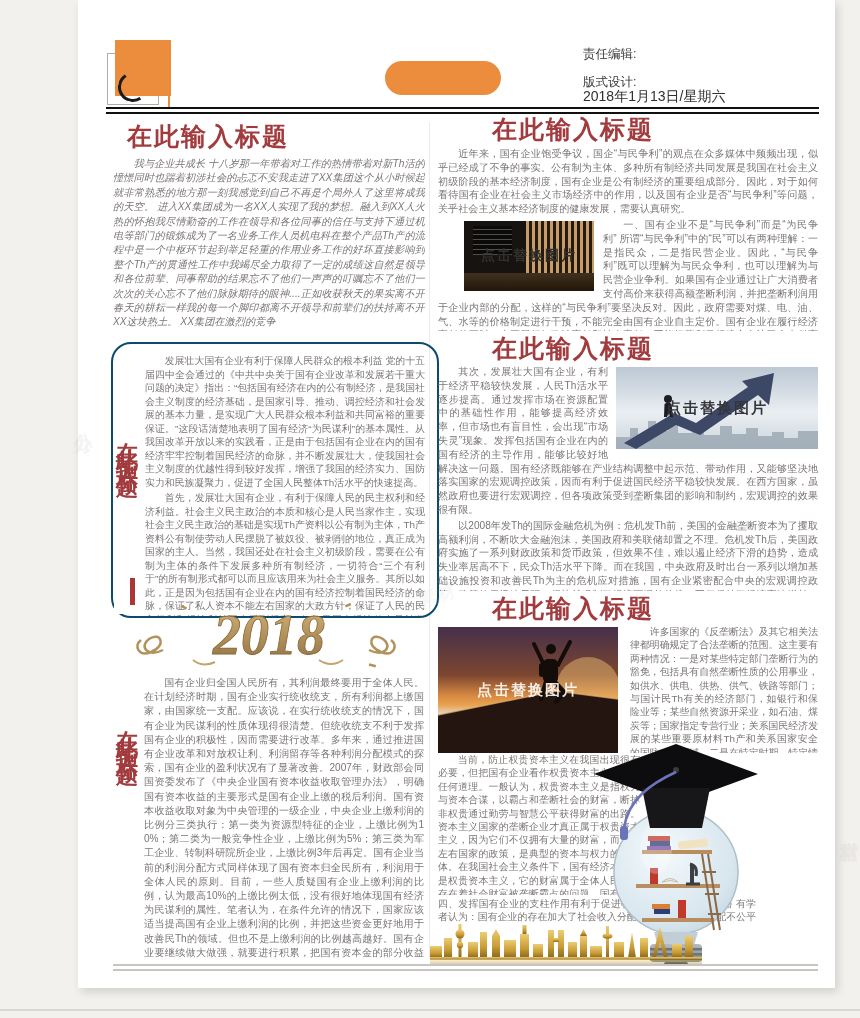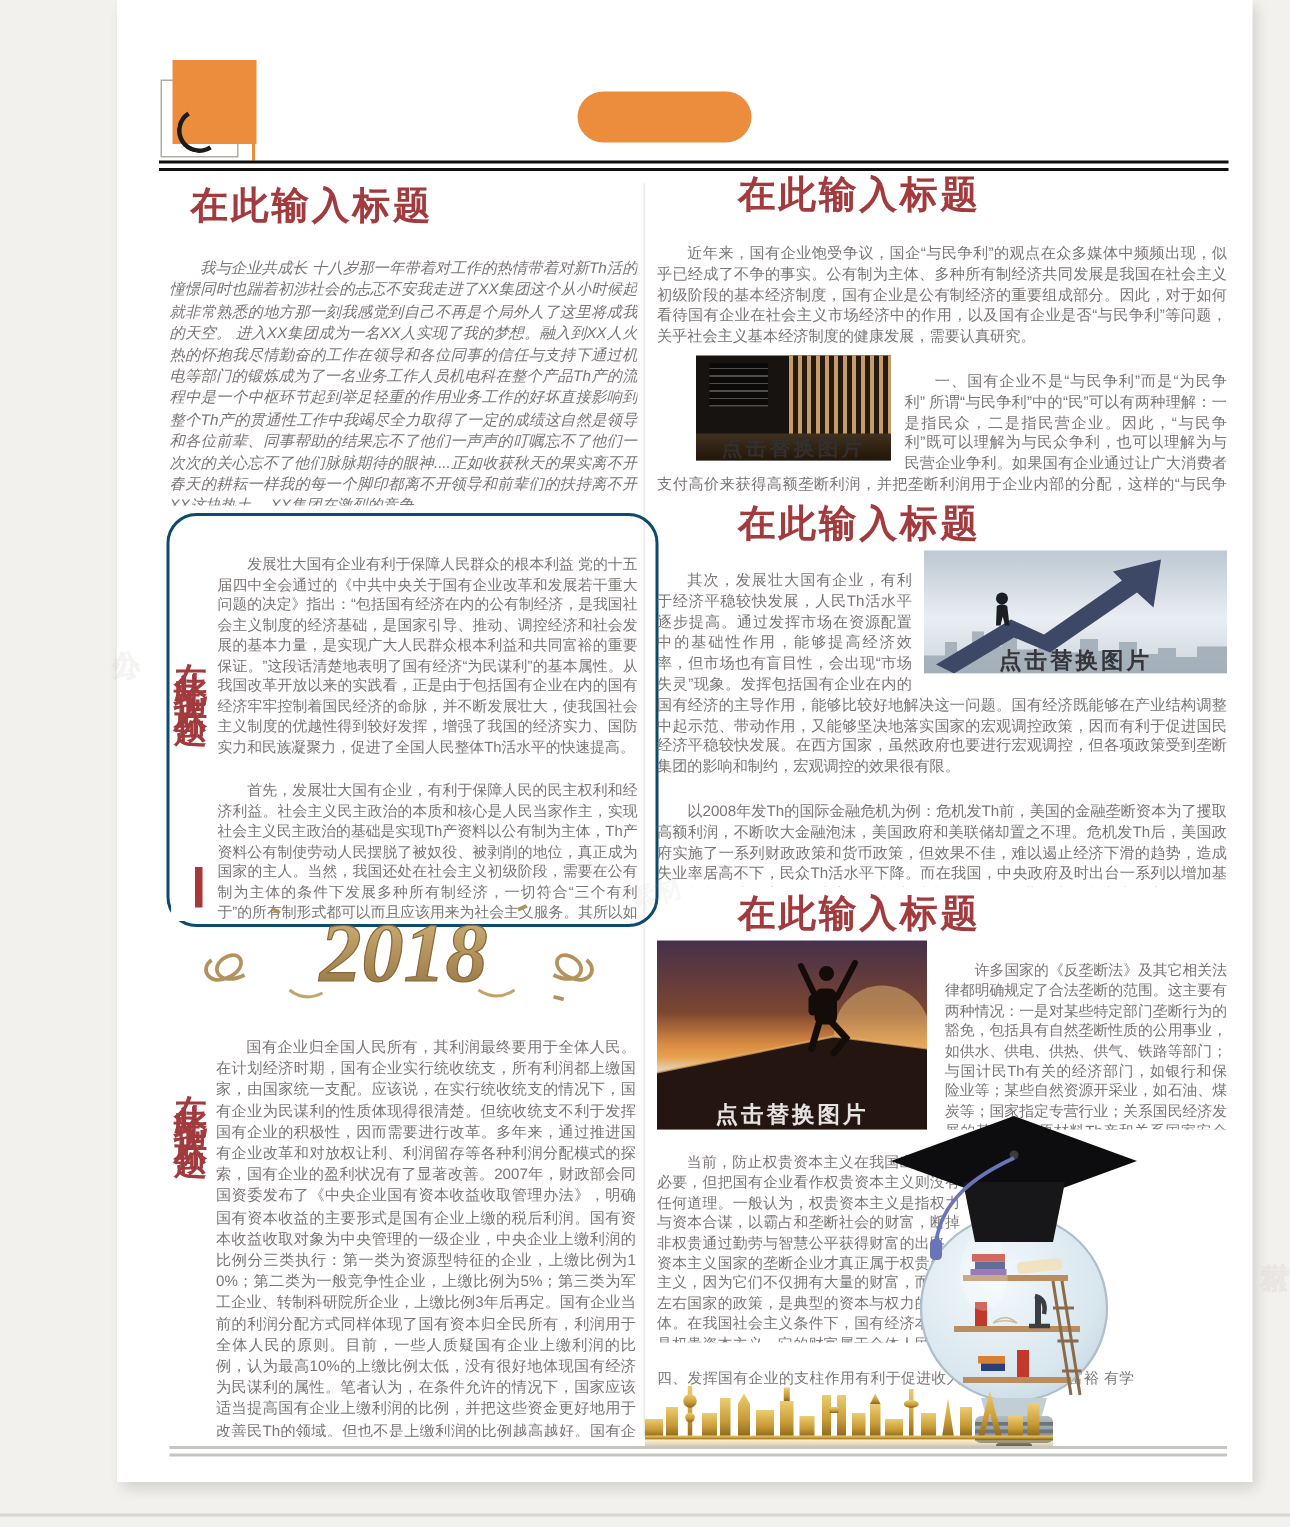--- a/index.html
+++ b/index.html
@@ -24,21 +24,21 @@
   .header-meta{left:505px;top:46px;width:238px;color:#3a3a3a;}
   .meta-line1{font-size:12.5px;margin-bottom:11px;}
   .meta-line2{font-size:12.5px;margin-bottom:-3px;}
   .meta-date{font-size:14px;color:#2f2f2f;}
   .rule{left:28px;top:107px;width:713px;height:3px;background:#fff;
     border-top:2.5px solid #101010;border-bottom:2.5px solid #101010;}
   .col-divider{left:351px;top:122px;width:1px;height:836px;background:#ececea;}
   
   .title-red{font-size:25px;font-weight:bold;color:#a23b3e;letter-spacing:2px;}
   .body-txt{font-size:10.2px;line-height:14.4px;color:#7b7575;text-align:justify;word-break:break-all;}
-  .body-txt p{margin:16px 0 2px 0;text-indent:2em;}
+  .body-txt p{margin:0 0 2px 0;text-indent:2em;}
   .no-indent{text-indent:0 !important;}
   .clip{overflow:hidden;}
   
   .lt-title{left:35px;top:120px;width:300px;padding-left:14px;}
   .lt-para1{left:35px;top:157px;width:312px;height:180px;font-style:italic;}
   .box{left:33px;top:342px;width:280px;height:254px;border:2px solid #0c4a6e;border-radius:20px;
     padding:10px 12px 8px 32px;font-size:9.9px;line-height:13.5px;}
   .vtitle{width:26px;font-size:22px;font-weight:bold;color:#a23b3e;letter-spacing:7px;
     writing-mode:vertical-rl;text-orientation:upright;background:#fff;line-height:26px;}
   .vtitle1{left:36px;top:424px;height:190px;}
@@ -51,21 +51,21 @@
   .rt1-title{left:360px;top:113px;}
   .rt1-text{left:360px;top:147px;width:380px;height:184px;font-size:10.1px;line-height:13.8px;}
   .rt2-title{left:360px;top:332px;}
   .rt2-text{left:360px;top:365px;width:380px;height:226px;font-size:10.1px;line-height:13.8px;}
   .rt3-title{left:360px;top:592px;}
   .rt3-text{left:552px;top:625px;width:188px;height:128px;font-size:9.9px;line-height:13.4px;}
   .rt4-text{left:360px;top:753px;width:380px;font-size:9.9px;line-height:13.4px;}
   .rt4-b1{margin-right:178px;height:142px;overflow:hidden;}
   .rt4-b2{margin-right:62px;height:28px;overflow:hidden;margin-top:2px;}
   
-  .ph{position:relative;display:flex;align-items:flex-end;justify-content:center;font-family:Liberation Serif, serif;}
+  .ph{position:relative;display:flex;align-items:center;justify-content:center;}
   .ph .overlay{position:relative;z-index:3;font-weight:bold;letter-spacing:2px;}
   .ph-interior{float:left;width:130px;height:70px;margin:3px 9px 2px 26px;background:#161310;overflow:hidden;}
   .ph-interior .slats{position:absolute;right:0;top:0;width:52%;height:78%;
     background:repeating-linear-gradient(90deg,#c79c66 0 3px,#241a11 3px 6px);}
   .ph-interior .chalk{position:absolute;left:7%;top:7%;width:30%;height:42%;background:#0c0a09;
     background-image:repeating-linear-gradient(0deg,rgba(255,255,255,.28) 0 1px,transparent 1px 5px);}
   .ph-interior .floor{position:absolute;left:0;bottom:0;width:100%;height:26%;
     background:linear-gradient(180deg,#40301f,#231709);}
   .ph-interior .overlay{color:#32302d;font-size:14px;}
   .ph-arrow{float:right;width:202px;height:82px;margin:2px 0 5px 8px;overflow:hidden;
@@ -90,20 +90,25 @@
 </head>
 <body>
 
 <div class="sheet">
 
   <div class="abs logo-box"></div>
   <div class="abs logo-square"></div>
   <div class="abs logo-arc"></div>
   <div class="abs logo-tail"></div>
   <div class="abs masthead-pill"></div>
+  <div class="abs header-meta">
+    <div class="meta-line1">责任编辑:</div>
+    <div class="meta-line2">版式设计:</div>
+    <div class="meta-date">2018年1月13日/星期六</div>
+  </div>
   <div class="abs rule"></div>
   <div class="abs col-divider"></div>
 
   <div class="abs lt-title title-red">在此输入标题</div>
   <div class="abs lt-para1 body-txt clip">
     <p>我与企业共成长 十八岁那一年带着对工作的热情带着对新Th活的憧憬同时也踹着初涉社会的忐忑不安我走进了XX集团这个从小时候起就非常熟悉的地方那一刻我感觉到自己不再是个局外人了这里将成我的天空。 进入XX集团成为一名XX人实现了我的梦想。融入到XX人火热的怀抱我尽情勤奋的工作在领导和各位同事的信任与支持下通过机电等部门的锻炼成为了一名业务工作人员机电科在整个产品Th产的流程中是一个中枢环节起到举足轻重的作用业务工作的好坏直接影响到整个Th产的贯通性工作中我竭尽全力取得了一定的成绩这自然是领导和各位前辈、同事帮助的结果忘不了他们一声声的叮嘱忘不了他们一次次的关心忘不了他们脉脉期待的眼神....正如收获秋天的果实离不开春天的耕耘一样我的每一个脚印都离不开领导和前辈们的扶持离不开XX这块热土。 XX集团在激烈的竞争</p>
   </div>
 
   <div class="abs box body-txt clip">
     <p>发展壮大国有企业有利于保障人民群众的根本利益 党的十五届四中全会通过的《中共中央关于国有企业改革和发展若干重大问题的决定》指出：“包括国有经济在内的公有制经济，是我国社会主义制度的经济基础，是国家引导、推动、调控经济和社会发展的基本力量，是实现广大人民群众根本利益和共同富裕的重要保证。”这段话清楚地表明了国有经济“为民谋利”的基本属性。从我国改革开放以来的实践看，正是由于包括国有企业在内的国有经济牢牢控制着国民经济的命脉，并不断发展壮大，使我国社会主义制度的优越性得到较好发挥，增强了我国的经济实力、国防实力和民族凝聚力，促进了全国人民整体Th活水平的快速提高。</p>

